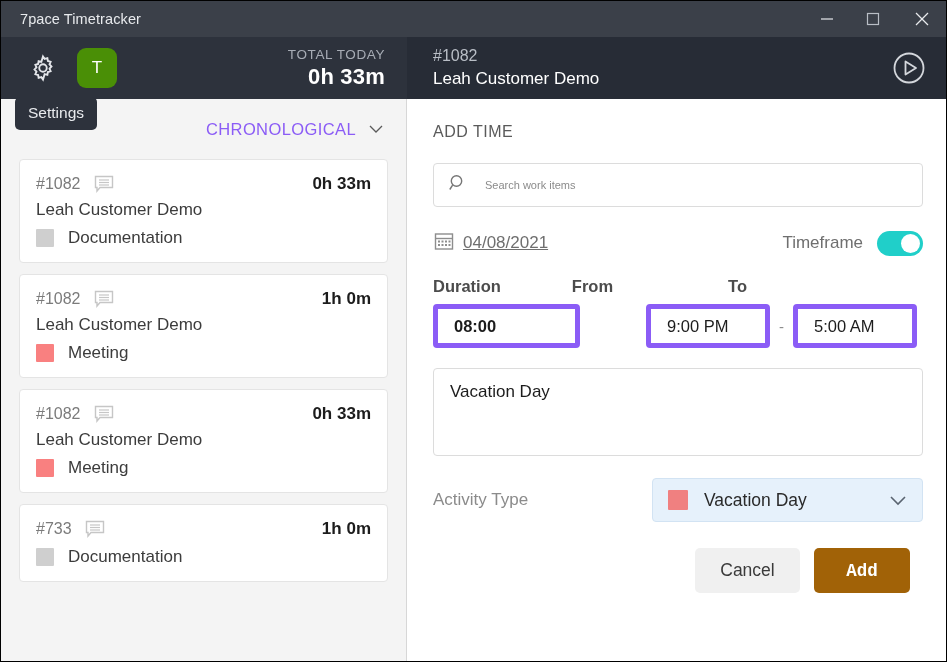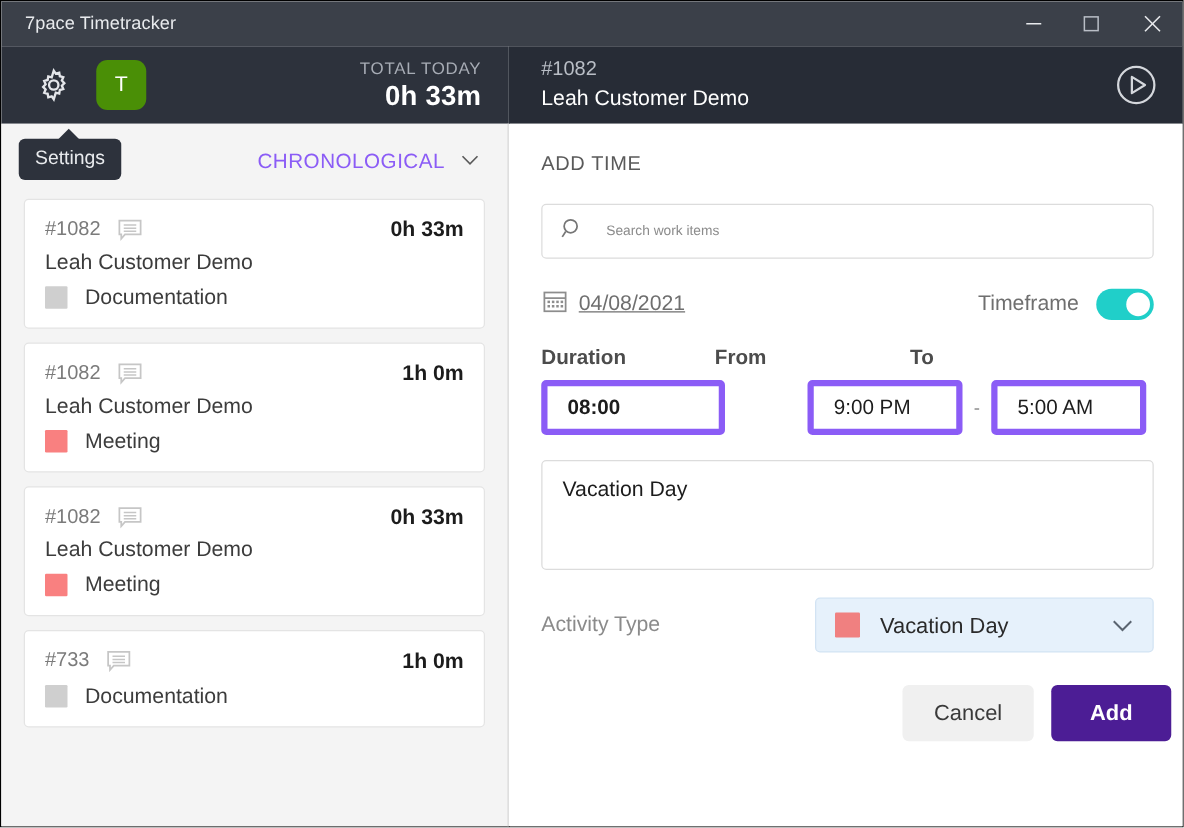--- a/index.html
+++ b/index.html
@@ -135,21 +135,21 @@
   }
   .swatch {
     width: 18px; height: 18px; border-radius: 1px;
   }
   .card-act {
     margin-left: 14px; color: #3c3c3c; font-size: 17px;
   }
 
   
   .tooltip {
-    position: absolute; left: 14px; top: 110px;
+    position: absolute; left: 14px; top: 96px;
     background: #2d323c;
     color: #e9ebee;
     font-size: 15.5px;
     padding: 7px 13px 8px 13px;
     border-radius: 5px;
     z-index: 5;
   }
   .tooltip-arrow {
     position: absolute; left: 31px; top: -8px;
     width: 0; height: 0;
@@ -244,21 +244,21 @@
     background: #e6f1fb;
     border: 1px solid #d2e3f3;
     border-radius: 4px;
     display: flex; align-items: center;
     padding: 0 15px;
   }
   .act-swatch { width: 20px; height: 20px; border-radius: 1px; }
   .act-text { margin-left: 16px; color: #2a2a2a; font-size: 17.5px; }
   .act-caret { margin-left: auto; display: flex; }
   .btn-row {
-    margin: 26px 11px 0 25px;
+    margin: 26px 38px 0 25px;
     display: flex; justify-content: flex-end; align-items: center;
   }
   .btn {
     height: 45px;
     border-radius: 5px;
     display: flex; align-items: center; justify-content: center;
     font-size: 17.5px;
   }
   .btn-cancel {
     width: 105px; background: #f0f0f0; color: #3a3a3a;
@@ -479,16 +479,16 @@
         <span class="act-caret">
           <svg width="18" height="11" viewBox="0 0 18 11">
               <path d="M2 2 L9 9 L16 2" fill="none" stroke="#5a6470" stroke-width="1.6"></path>
             </svg>
         </span>
       </span>
     </div>
 
     <div class="btn-row">
       <span class="btn btn-cancel">Cancel</span>
-      <span class="btn btn-add" id="add-btn" style="background: #4c1d95;">Add</span>
+      <span class="btn btn-add" id="add-btn" style="background: #a16207; font-family: Liberation Mono, monospace;">Add</span>
     </div>
   </div>
 </div>
 
 </body></html>

